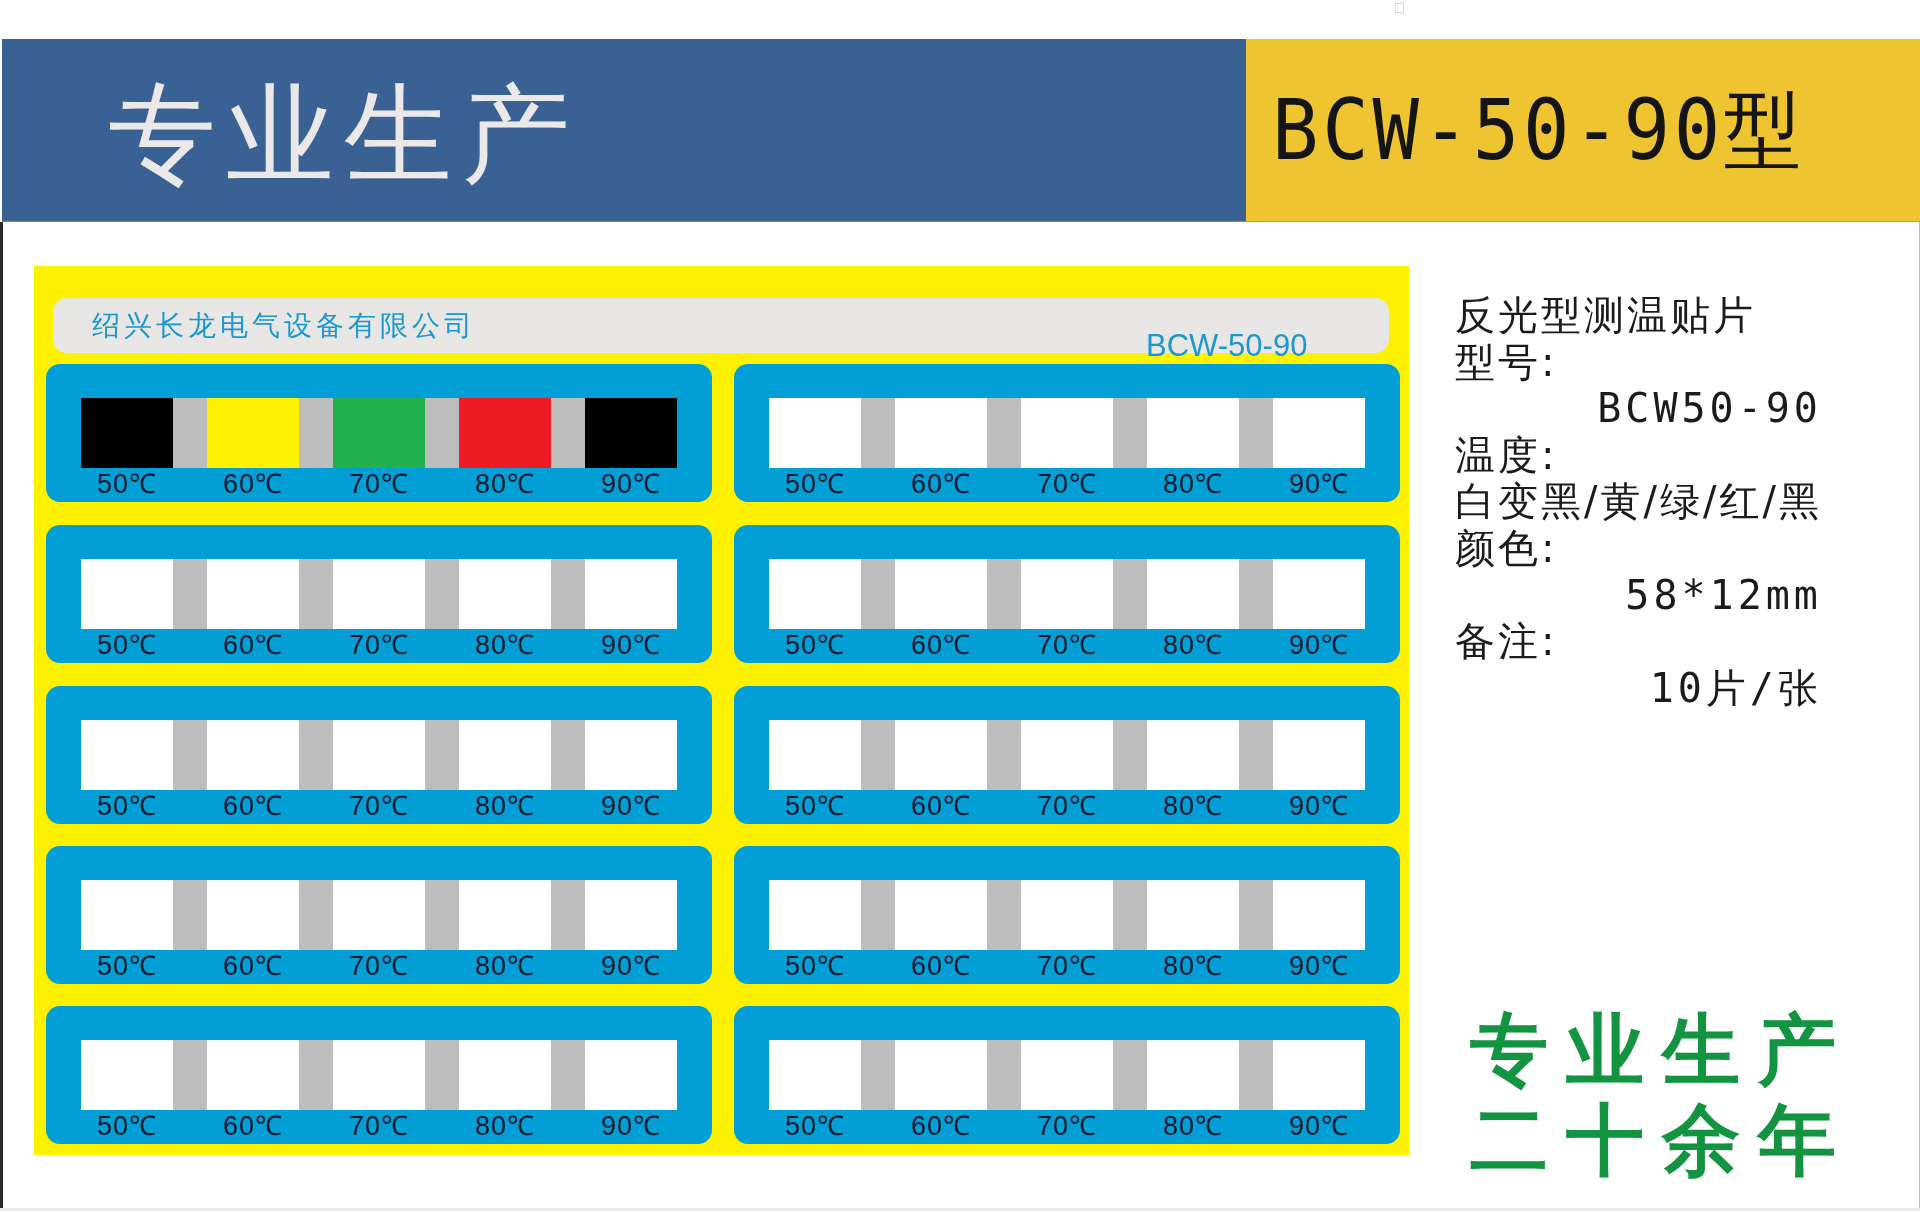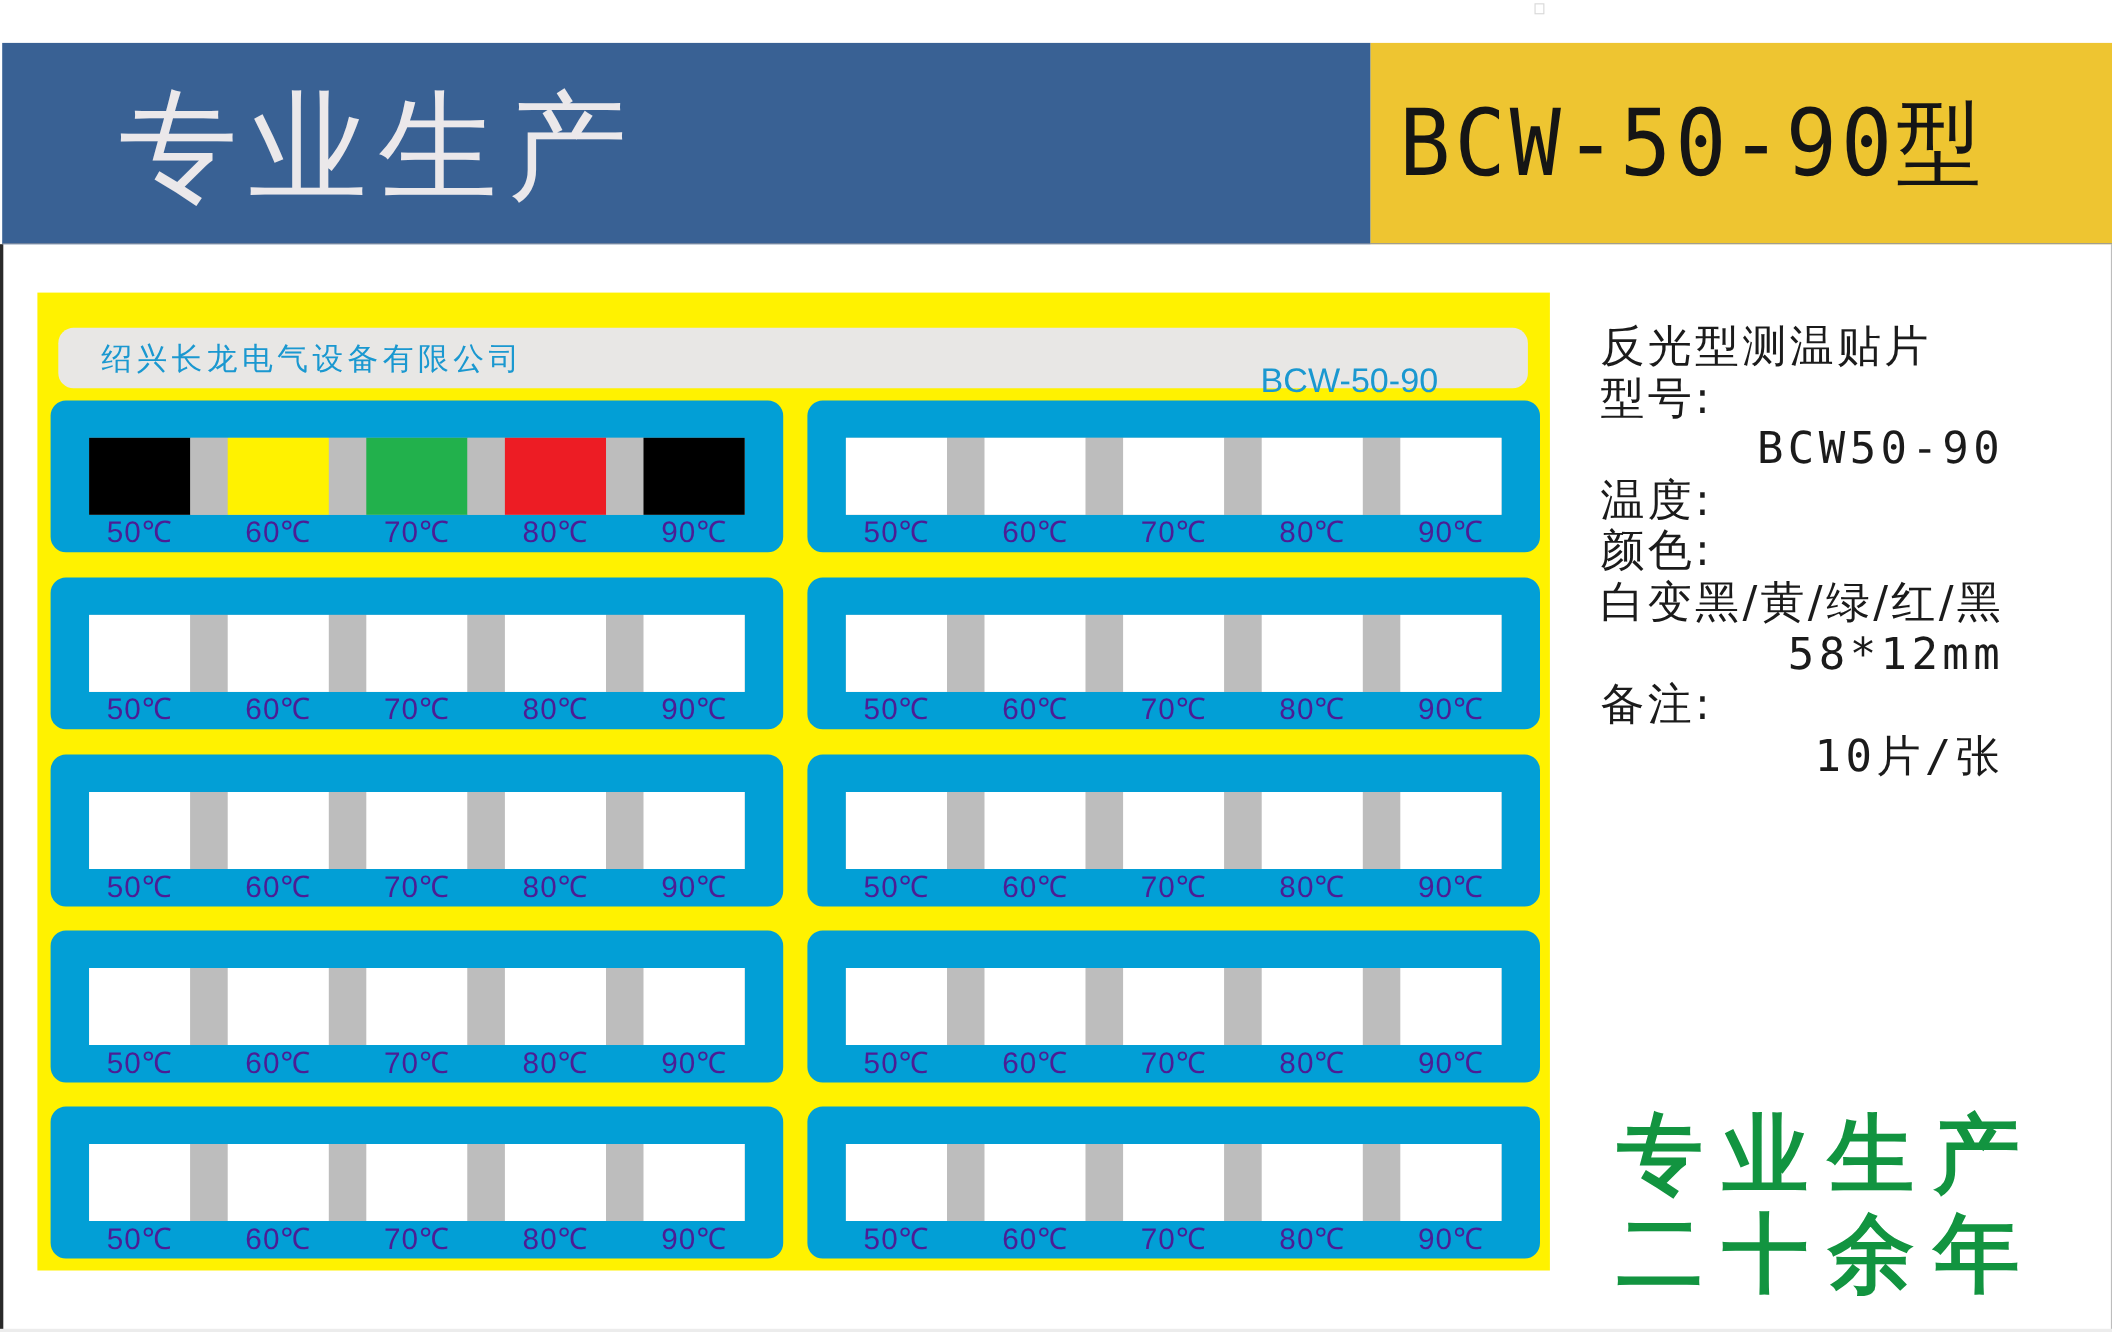--- a/index.html
+++ b/index.html
@@ -19,21 +19,21 @@
   .sheet { left:34px; top:266px; width:1375px; height:889px; background:#fff200; }
   .pill { left:53px; top:298px; width:1336px; height:55px; background:#e8e7e5; border-radius:14px; }
   .pill-company { left:92px; top:306px; font-size:28px; line-height:40px; color:#1a98d0; letter-spacing:4px; white-space:nowrap; }
   .pill-model { left:1146px; top:306px; font-family:"Liberation Sans", sans-serif; font-size:31px; line-height:40px; color:#1a98d0; white-space:nowrap;margin-top:20px; }
 
   .card { position:absolute; width:666px; height:138px; background:#029fd6; border-radius:14px; }
   .strip { position:absolute; left:35px; top:34px; width:596px; height:70px; display:flex; background:#bdbdbd; }
   .seg { width:92px; height:70px; background:#ffffff; }
   .gap { width:34px; height:70px; background:#bdbdbd; }
   .labels { position:absolute; left:35px; top:104px; width:596px; height:34px; display:flex; }
-  .lbl { width:92px; text-align:center; color:#4c1d95; font-family:"Liberation Sans", sans-serif; font-size:27px; line-height:32px; letter-spacing:1px; }
+  .lbl { width:92px; text-align:center; color:#0f172a; font-family:"Liberation Sans", sans-serif; font-size:27px; line-height:32px; letter-spacing:1px; }
   .lbl-gap { width:34px; }
 
   .info { left:1455px; top:292px; font-size:40px; line-height:46.6px; color:#1b1b1b; white-space:nowrap; }
   .info div { letter-spacing:3px; }
   .info .num { font-family:"DejaVu Sans Mono", monospace; letter-spacing:4px;text-align:right; }
 
   .slogan { left:1470px; color:#129440; font-family:"DejaVu Serif", serif; font-weight:bold; font-size:78px; line-height:84px; letter-spacing:18px; white-space:nowrap; }
 </style>
 </head>
 <body>
@@ -294,21 +294,21 @@
         <div class="lbl">90℃</div>
       </div>
     </div>
   </div>
 
 <div class="abs info">
   <div>反光型测温贴片</div>
   <div>型号:</div>
   <div class="num">BCW50-90</div>
   <div>温度:</div>
+  <div>白变黑/黄/绿/红/黑</div>
   <div>颜色:</div>
-  <div>白变黑/黄/绿/红/黑</div>
   <div class="num">58*12mm</div>
   <div>备注:</div>
   <div class="num">10片/张</div>
 </div>
 
 <div class="abs slogan" style="top:1008px;">专业生产</div>
 <div class="abs slogan" style="top:1098px;">二十余年</div>
 
 </body></html>

